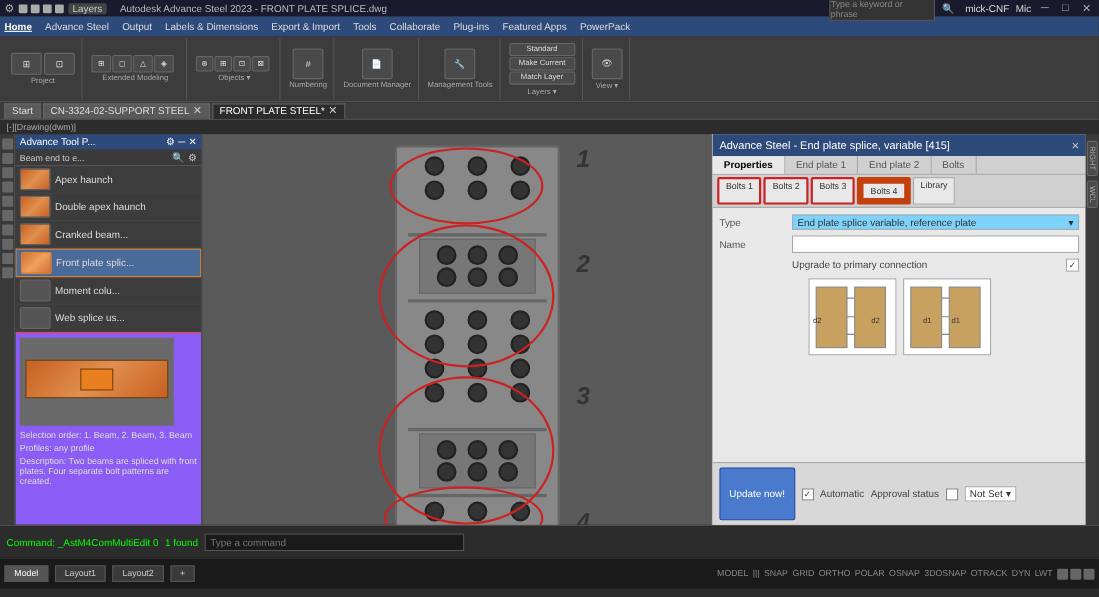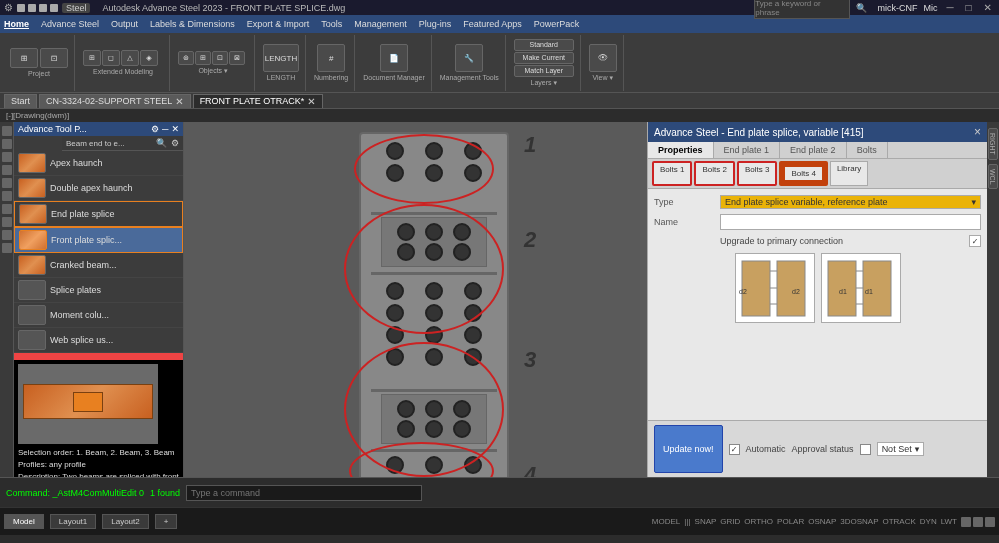--- a/index.html
+++ b/index.html
@@ -171,21 +171,20 @@
 
     #tool-panel-sub {
       background: #3a3a3a;
       padding: 2px 4px;
       font-size: 8px;
       color: #ccc;
       display: flex;
       justify-content: space-between;
       align-items: center;
       border-bottom: 1px solid #555;
-      margin-left: 48px;
     }
 
     .tool-item {
       display: flex;
       align-items: center;
       padding: 2px 4px;
       gap: 4px;
       cursor: pointer;
       border-bottom: 1px solid #444;
     }
@@ -350,21 +349,21 @@
       flex: 1;
       background: #fff;
       border: 1px solid #aaa;
       padding: 2px 4px;
       font-size: 9px;
       color: #333;
     }
 
     .props-dropdown {
       flex: 1;
-      background: #eab308;
+      background: #7dd3fc;
       border: 1px solid #aaa;
       padding: 1px 4px;
       font-size: 9px;
       display: flex;
       justify-content: space-between;
       align-items: center;
     }
 
     .props-checkbox {
       width: 12px;
@@ -525,42 +524,42 @@
 
 <div id="top-bar">
   <div id="top-bar-left">
     <span style="font-size:10px;">⚙</span>
     <span style="display:flex;gap:3px;">
       <span style="width:8px;height:8px;background:#aaa;display:inline-block;border-radius:1px;"></span>
       <span style="width:8px;height:8px;background:#aaa;display:inline-block;border-radius:1px;"></span>
       <span style="width:8px;height:8px;background:#aaa;display:inline-block;border-radius:1px;"></span>
       <span style="width:8px;height:8px;background:#aaa;display:inline-block;border-radius:1px;"></span>
     </span>
-    <span style="font-size:9px;color:#ccc;padding:0 4px;background:#444;border-radius:2px;cursor:pointer;">Steel</span>
+    <span style="font-size:9px;color:#ccc;padding:0 4px;background:#444;border-radius:2px;cursor:pointer;">Layers</span>
     <span style="color:#bbb;font-size:9px;margin-left:8px;">Autodesk Advance Steel 2023 - FRONT PLATE SPLICE.dwg</span>
   </div>
   <div id="top-bar-right">
     <span style="background:#333;border:1px solid #555;padding:1px 20px 1px 0;font-size:8px;color:#888;width:96px;display:inline-block;">Type a keyword or phrase</span>
     <span style="font-size:9px;color:#aaa;">🔍</span>
     <span style="color:#ddd;font-size:9px;margin-left:4px;">mick-CNF</span>
     <span style="color:#ddd;font-size:9px;">Mic</span>
     <span style="font-size:10px;cursor:pointer;color:#aaa;padding:0 3px;">─</span>
     <span style="font-size:10px;cursor:pointer;color:#aaa;padding:0 3px;">□</span>
     <span style="font-size:10px;cursor:pointer;color:#aaa;padding:0 3px;">✕</span>
   </div>
 </div>
 
 <div id="ribbon">
   <span style="cursor:pointer;color:#fff;font-weight:bold;text-decoration:underline;">Home</span>
   <span style="cursor:pointer;">Advance Steel</span>
   <span style="cursor:pointer;">Output</span>
   <span style="cursor:pointer;">Labels &amp; Dimensions</span>
   <span style="cursor:pointer;">Export &amp; Import</span>
   <span style="cursor:pointer;">Tools</span>
-  <span style="cursor:pointer;">Management</span>
+  <span style="cursor:pointer;">Collaborate</span>
   <span style="cursor:pointer;">Plug-ins</span>
   <span style="cursor:pointer;">Featured Apps</span>
   <span style="cursor:pointer;">PowerPack</span>
 </div>
 
 <div id="toolbar-area">
   <div class="toolbar-group">
     <div style="display:flex;gap:2px;">
       <div class="toolbar-btn">⊞</div>
       <div class="toolbar-btn">⊡</div>
@@ -579,24 +578,20 @@
   <div class="toolbar-group">
     <div style="display:flex;gap:1px;flex-wrap:wrap;width:70px;">
       <div class="toolbar-btn" style="width:16px;height:14px;font-size:7px;">⊛</div>
       <div class="toolbar-btn" style="width:16px;height:14px;font-size:7px;">⊞</div>
       <div class="toolbar-btn" style="width:16px;height:14px;font-size:7px;">⊡</div>
       <div class="toolbar-btn" style="width:16px;height:14px;font-size:7px;">⊠</div>
     </div>
     <span class="toolbar-label">Objects ▾</span>
   </div>
   <div class="toolbar-group">
-    <div class="toolbar-btn" style="width:36px;height:28px;font-size:8px;">LENGTH</div>
-    <span class="toolbar-label">LENGTH</span>
-  </div>
-  <div class="toolbar-group">
     <div class="toolbar-btn" style="width:28px;height:28px;font-size:8px;">#</div>
     <span class="toolbar-label">Numbering</span>
   </div>
   <div class="toolbar-group">
     <div class="toolbar-btn" style="width:28px;height:28px;font-size:8px;">📄</div>
     <span class="toolbar-label">Document Manager</span>
   </div>
   <div class="toolbar-group">
     <div class="toolbar-btn" style="width:28px;height:28px;font-size:8px;">🔧</div>
     <span class="toolbar-label">Management Tools</span>
@@ -617,21 +612,21 @@
 
 <div id="tab-bar">
   <div class="tab">
     <span>Start</span>
   </div>
   <div class="tab">
     <span>CN-3324-02-SUPPORT STEEL</span>
     <span class="icon-x">✕</span>
   </div>
   <div class="tab active">
-    <span>FRONT PLATE OTRACK*</span>
+    <span>FRONT PLATE STEEL*</span>
     <span class="icon-x">✕</span>
   </div>
 </div>
 
 <div id="breadcrumb">
   <span>[-][Drawing(dwm)]</span>
 </div>
 
 <div id="main-content" style="height:355px;">
 
@@ -666,46 +661,38 @@
     </div>
 
     <div class="tool-item">
       <div class="tool-icon tool-icon-beam"></div>
       <span class="tool-name">Apex haunch</span>
     </div>
     <div class="tool-item">
       <div class="tool-icon tool-icon-beam"></div>
       <span class="tool-name">Double apex haunch</span>
     </div>
-    <div class="tool-item" style="border:1px solid #e88020;">
+    <div class="tool-item">
       <div class="tool-icon tool-icon-beam"></div>
-      <span class="tool-name">End plate splice</span>
+      <span class="tool-name">Cranked beam...</span>
     </div>
     <div class="tool-item selected">
       <div class="tool-icon tool-icon-selected"></div>
       <span class="tool-name">Front plate splic...</span>
     </div>
     <div class="tool-item">
-      <div class="tool-icon tool-icon-beam"></div>
-      <span class="tool-name">Cranked beam...</span>
-    </div>
-    <div class="tool-item">
-      <div class="tool-icon"></div>
-      <span class="tool-name">Splice plates</span>
-    </div>
-    <div class="tool-item">
       <div class="tool-icon"></div>
       <span class="tool-name">Moment colu...</span>
     </div>
     <div class="tool-item">
       <div class="tool-icon"></div>
       <span class="tool-name">Web splice us...</span>
     </div>
 
-    <div style="flex:1;background:#000000;border-top:7px solid #ef4444;padding:4px;overflow-y:auto;">
+    <div style="flex:1;background:#8b5cf6;border-top:1px solid #ef4444;padding:4px;overflow-y:auto;">
 
       <div style="width:140px;height:80px;background:#6a6a6a;margin-bottom:4px;position:relative;overflow:hidden;">
         <div style="position:absolute;top:20px;left:5px;width:130px;height:35px;background:linear-gradient(135deg,#c86020,#e09050,#c86020);border:1px solid #7a4010;"></div>
         <div style="position:absolute;top:28px;left:55px;width:30px;height:20px;background:#e88020;border:1px solid #7a4010;"></div>
       </div>
       <div style="font-size:8px;color:#ddd;margin-bottom:3px;">Selection order: 1. Beam, 2. Beam, 3. Beam</div>
       <div style="font-size:8px;color:#ddd;margin-bottom:3px;">Profiles: any profile</div>
       <div style="font-size:8px;color:#ddd;margin-bottom:3px;">Description: Two beams are spliced with front plates. Four separate bolt patterns are created.</div>
 
     </div>

